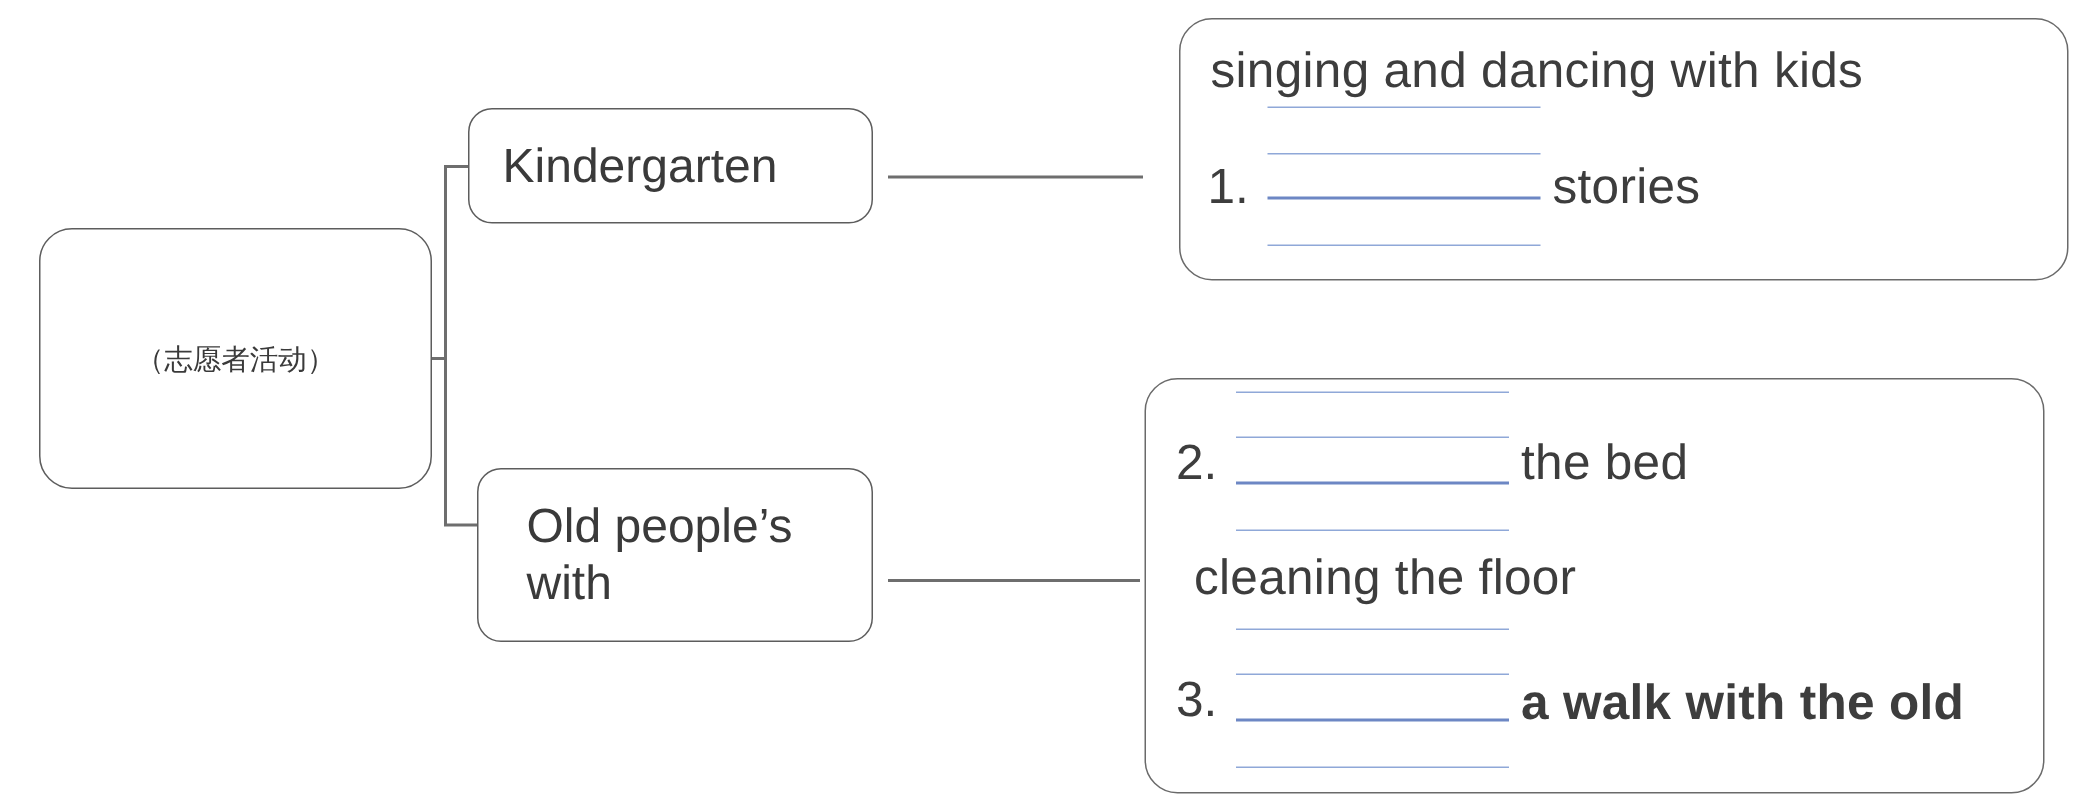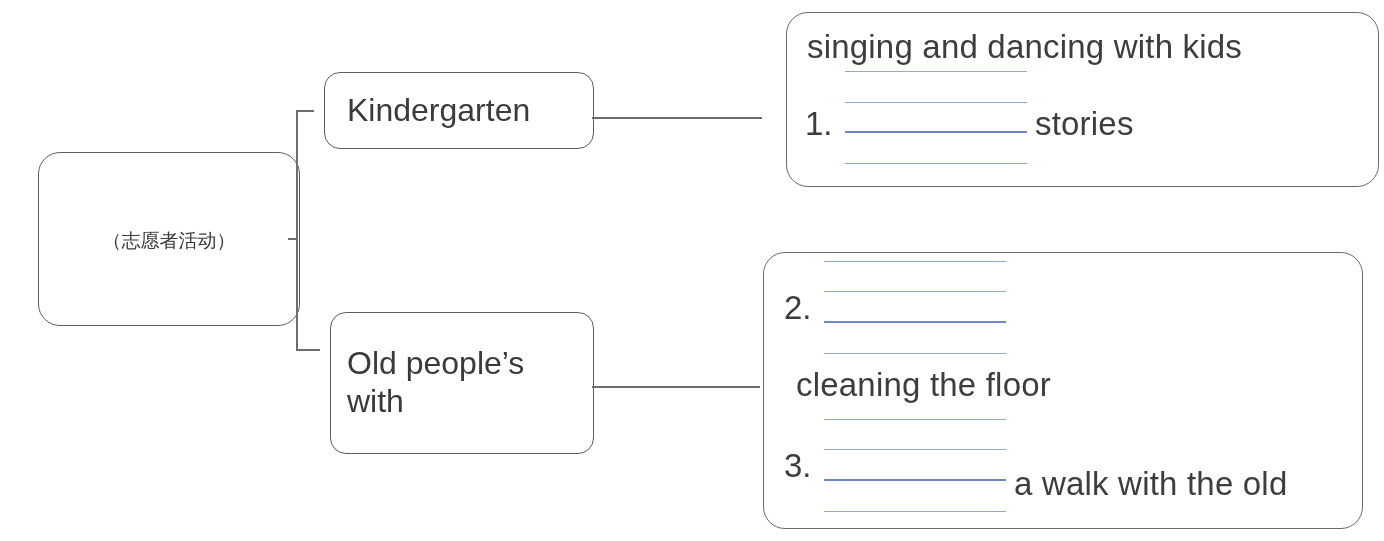--- a/index.html
+++ b/index.html
@@ -16,21 +16,20 @@
   .node{
     position:absolute;
     box-sizing:border-box;
     border:1.6px solid #5d5d5d;
     border-radius:18px;
     background:#ffffff;
     color:#3a3a3a;
     display:flex;
     align-items:center;
     line-height:1.18;
-    margin-left:12px;
   }
   .node.center{
     justify-content:center;
     text-align:center;
     flex-direction:column;
   }
 
   #root-node{
     left:26px;top:152px;width:262px;height:174px;
     border-radius:22px;
@@ -45,24 +44,24 @@
   }
   #root-node .ln{display:block;}
 
   #branch-kindergarten{
     left:312px;top:72px;width:270px;height:77px;
     border-radius:16px;
     font-size:32px;
     padding-left:22px;
   }
   #branch-oldpeople{
-    left:318px;top:312px;width:264px;height:142px;
+    left:318px;top:312px;width:264px;height:116px;
     border-radius:16px;
     font-size:32px;
-    padding-left:16px;
+    padding-left:32px;
     align-items:center;
   }
   #branch-oldpeople .two-line{display:block;}
 
   
   #panel-kindergarten{
     position:absolute;
     left:765px;top:12px;width:593px;height:175px;
     box-sizing:border-box;
     border:1.6px solid #6a6a6a;
@@ -155,28 +154,29 @@
 
     <div class="item-num" style="left:20px;top:36px;">2.</div>
 
     <div class="rule-group" style="left:60px;top:8px;width:182px;height:104px;">
       <div class="rule-line" style="top:0px;width:182px;"></div>
       <div class="rule-line" style="top:30px;width:182px;"></div>
       <div class="rule-line strong" style="top:60px;width:182px;"></div>
       <div class="rule-line" style="top:92px;width:182px;"></div>
     </div>
 
+    <div class="panel-text" style="left:250px;top:36px;">the bed</div>
 
     <div class="panel-text" style="left:32px;top:113px;">cleaning the floor</div>
 
     <div class="item-num" style="left:20px;top:194px;">3.</div>
 
     <div class="rule-group" style="left:60px;top:166px;width:182px;height:104px;">
       <div class="rule-line" style="top:0px;width:182px;"></div>
       <div class="rule-line" style="top:30px;width:182px;"></div>
       <div class="rule-line strong" style="top:60px;width:182px;"></div>
       <div class="rule-line" style="top:92px;width:182px;"></div>
     </div>
 
-    <div class="panel-text" style="left:250px;top:212px;">a walk with the old</div>
+    <div class="panel-text" style="left:250px;top:196px;font-weight:bold;">a walk with the old</div>
   </div>
 
 </div>
 
 </body></html>

